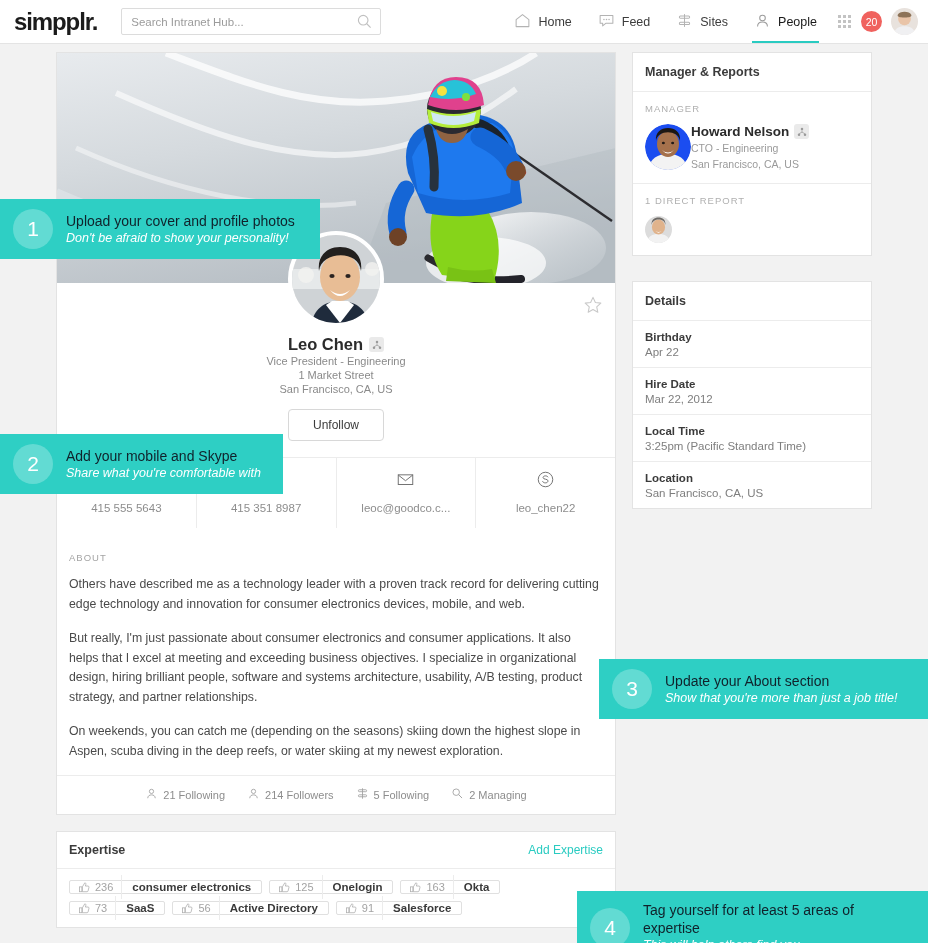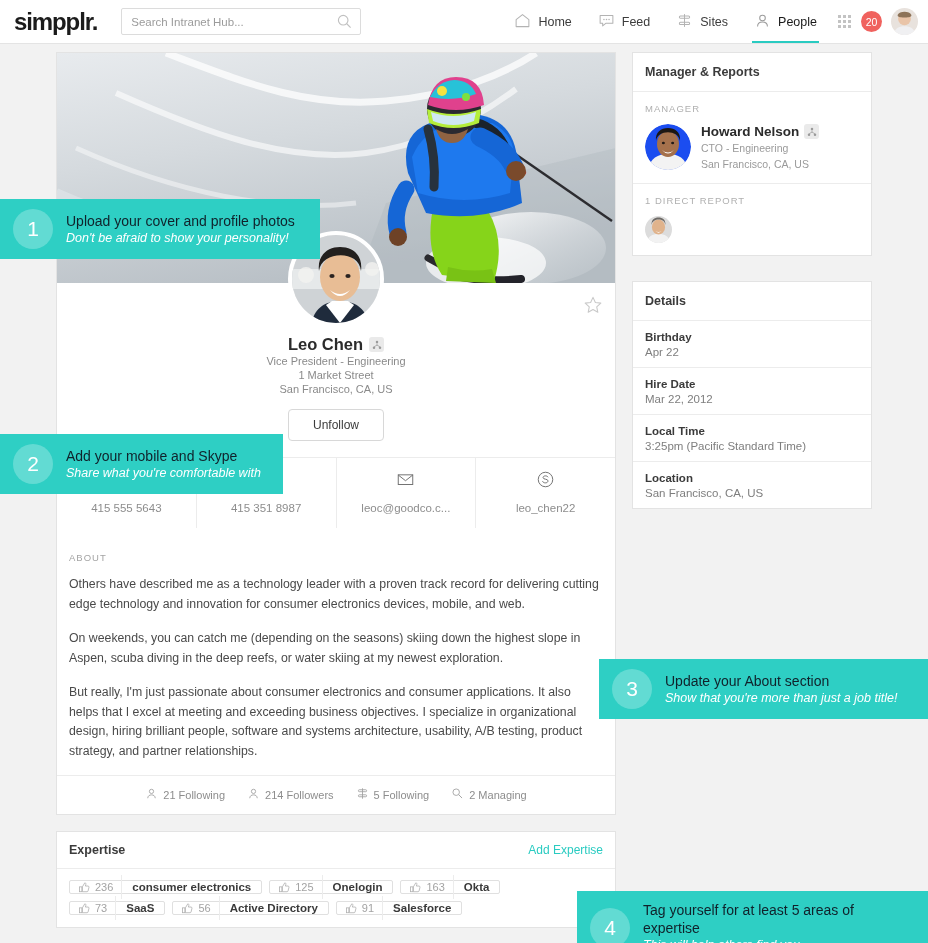--- a/index.html
+++ b/index.html
@@ -23,21 +23,21 @@
   .logo {
     margin-left: 14px;
     font-size: 24px;
     font-weight: bold;
     letter-spacing: -1.1px;
     color: #1b1b1b;
   }
   .searchbox {
     position: relative;
     margin-left: 24px;
-    width: 240px;
+    width: 260px;
     height: 27px;
     border: 1px solid #dcdcdc;
     border-radius: 2px;
     background: #fff;
     display: flex;
     align-items: center;
   }
   .searchbox input {
     border: 0; outline: 0; background: transparent;
     font-family: "Liberation Sans", sans-serif;
@@ -174,21 +174,21 @@
   
   .side-head {
     padding: 12px 12px; font-size: 12.5px; font-weight: bold; color: #3b3b3b;
     border-bottom: 1px solid #ececec;
   }
   .side-sec { padding: 11px 12px 12px; border-bottom: 1px solid #ececec; }
   .side-sec:last-child { border-bottom: 0; }
   .side-lbl {
     font-size: 9.5px; letter-spacing: 1px; color: #b0b0b0; margin-bottom: 10px;
   }
-  .mgr { display: flex; gap: 10px; align-items: flex-start; cursor: pointer; }
+  .mgr { display: flex; gap: 0; align-items: flex-start; cursor: pointer; }
   .mgr .pic { width: 46px; height: 46px; border-radius: 50%; overflow: hidden; flex:none; }
   .mgr .nm {
     font-size: 13.5px; font-weight: bold; color: #2b2b2b;
     display: flex; align-items: center; gap: 5px;
   }
   .mgr .mt { font-size: 10.5px; color: #9a9a9a; line-height: 14px; margin-top: 2px; }
   .rep-avatar { width: 27px; height: 27px; border-radius: 50%; overflow:hidden; cursor:pointer;}
 
   .details-card { margin-top: 25px; }
   .drow { padding: 10px 12px 9px; border-bottom: 1px solid #ececec; }
@@ -440,22 +440,22 @@
                 </svg>
             </span>
             <div class="val">leo_chen22</div>
           </div>
         </div>
       </div>
 
       <div class="about">
         <h4>ABOUT</h4>
         <p>Others have described me as a technology leader with a proven track record for delivering cutting edge technology and innovation for consumer electronics devices, mobile, and web.</p>
+        <p>But really, I'm just passionate about consumer electronics and consumer applications. It also helps that I excel at meeting and exceeding business objectives. I specialize in organizational design, hiring brilliant people, software and systems architecture, usability, A/B testing, product strategy, and partner relationships.</p>
         <p>On weekends, you can catch me (depending on the seasons) skiing down the highest slope in Aspen, scuba diving in the deep reefs, or water skiing at my newest exploration.</p>
-        <p>But really, I'm just passionate about consumer electronics and consumer applications. It also helps that I excel at meeting and exceeding business objectives. I specialize in organizational design, hiring brilliant people, software and systems architecture, usability, A/B testing, product strategy, and partner relationships.</p>
       </div>
 
       <div class="stats">
         <div class="stat">
           <span>
             <svg width="13" height="13" viewBox="0 0 16 16">
                 <circle cx="8" cy="5.4" r="2.6" fill="none" stroke="#a3a3a3" stroke-width="1.1"></circle>
                 <path d="M3.4 13.8c0-2.7 2-4.1 4.6-4.1s4.6 1.4 4.6 4.1" fill="none" stroke="#a3a3a3" stroke-width="1.1"></path>
               </svg>
           </span>

